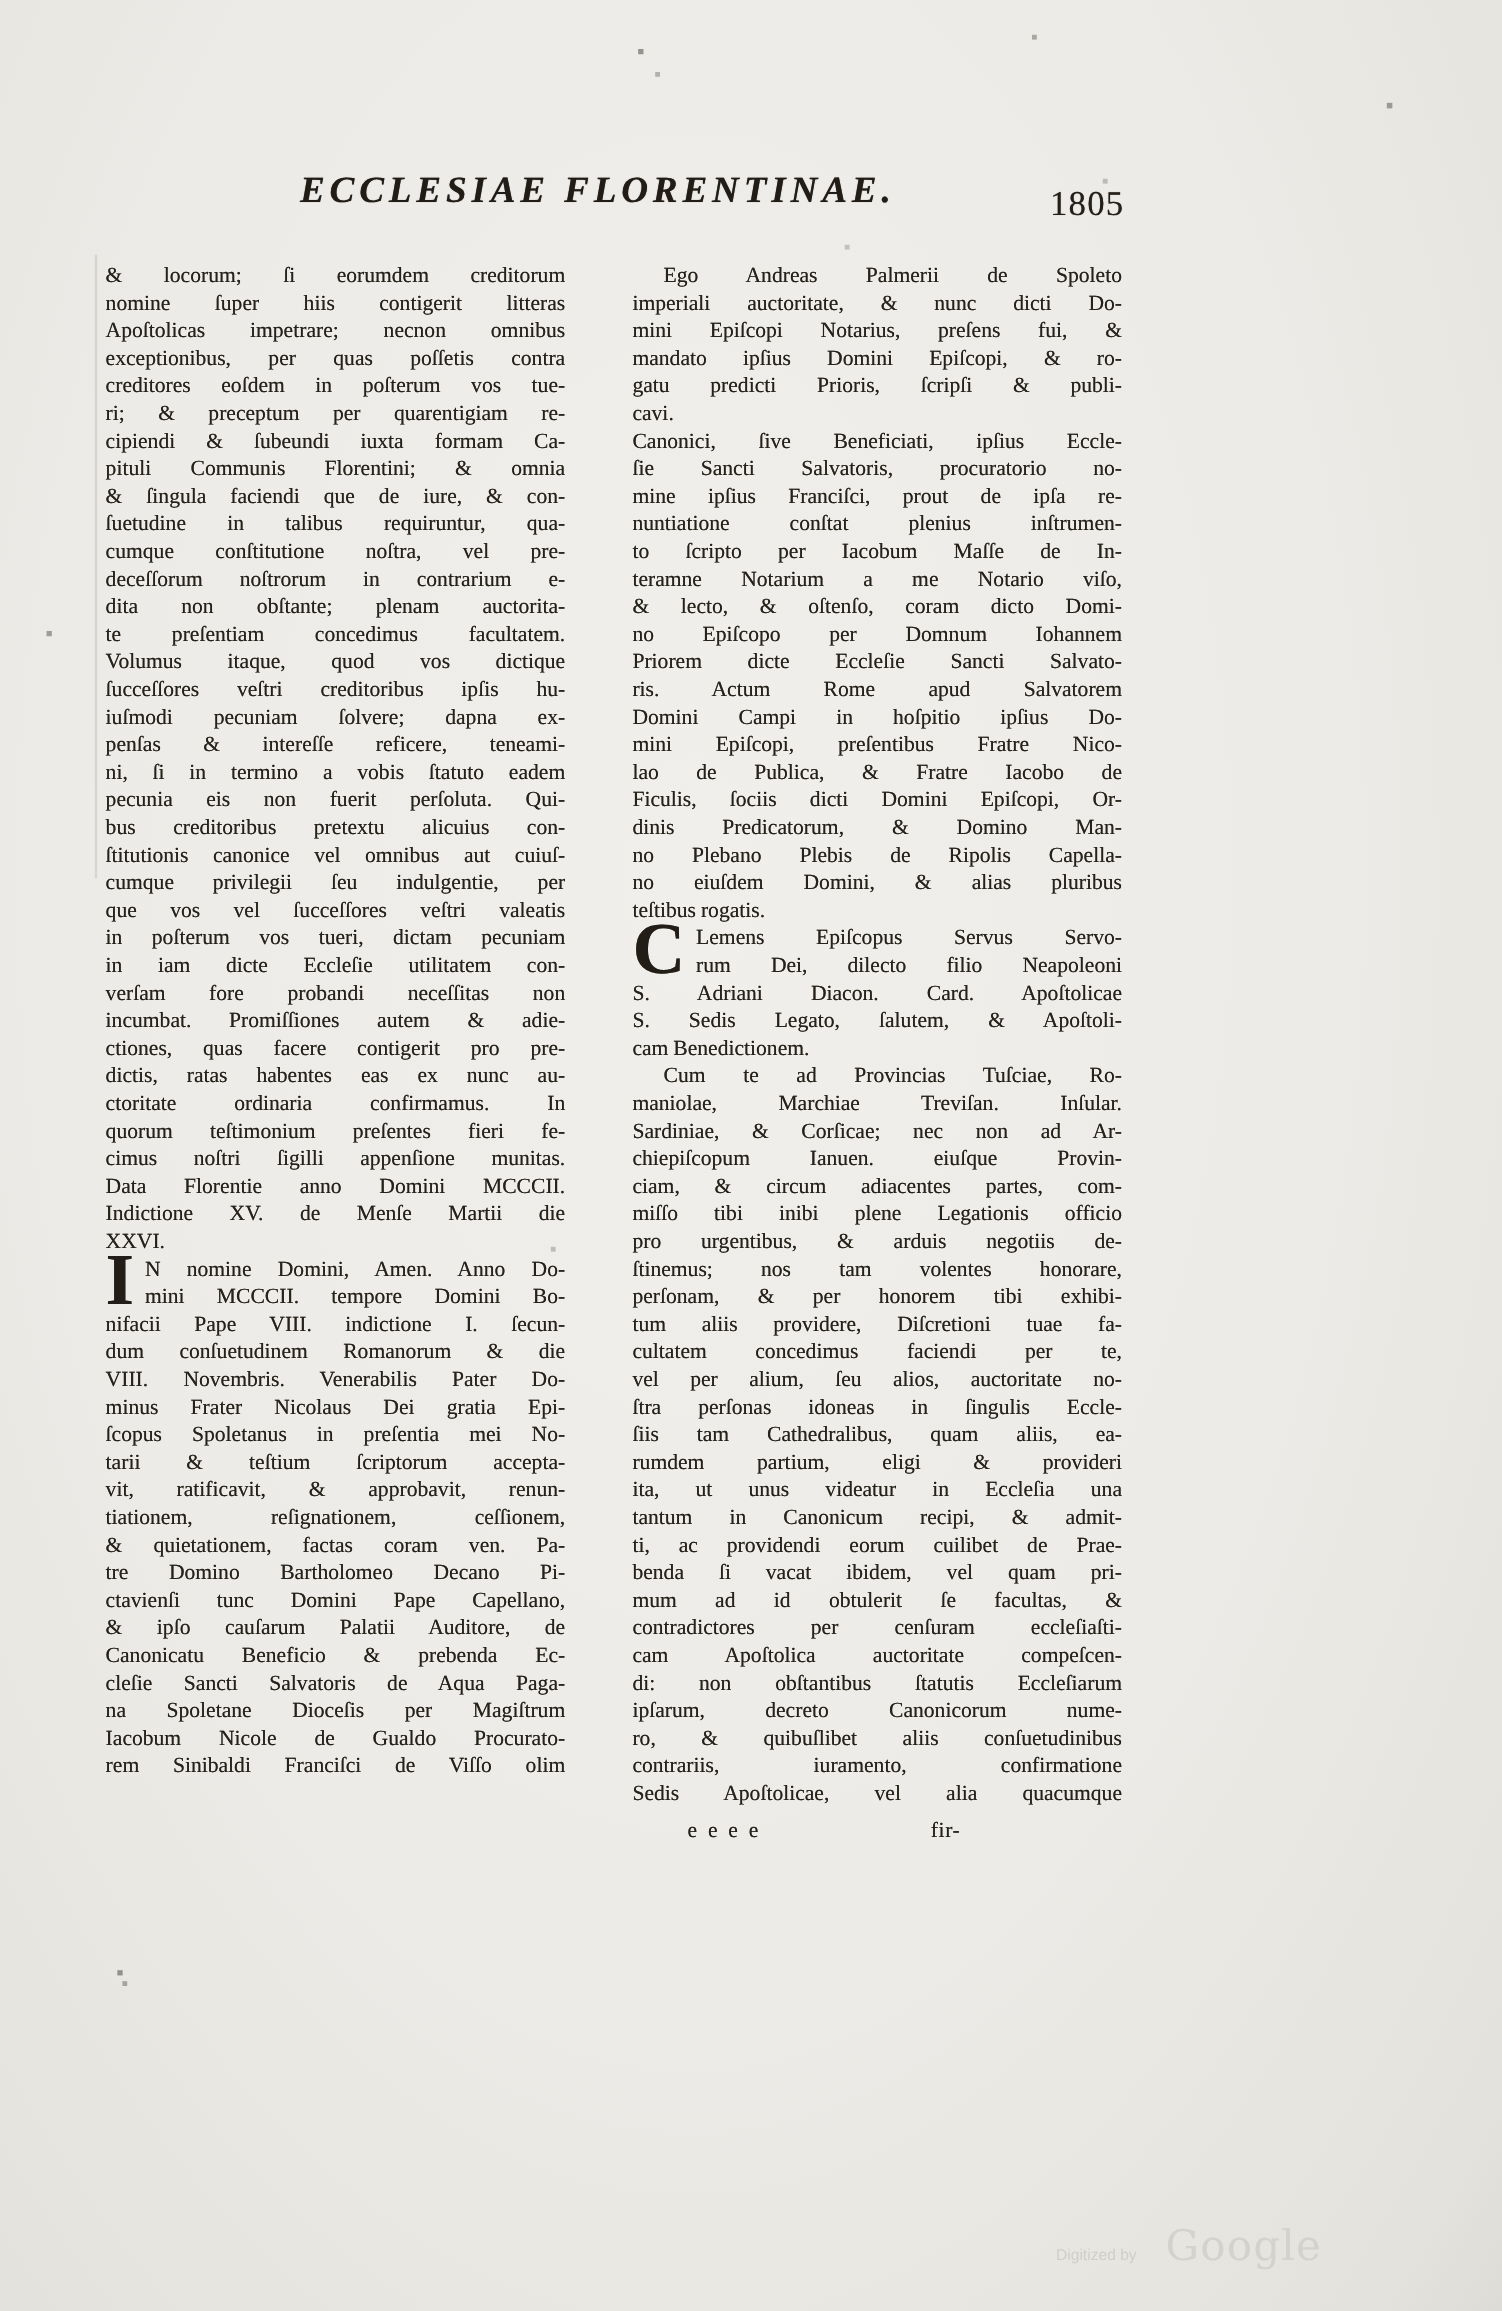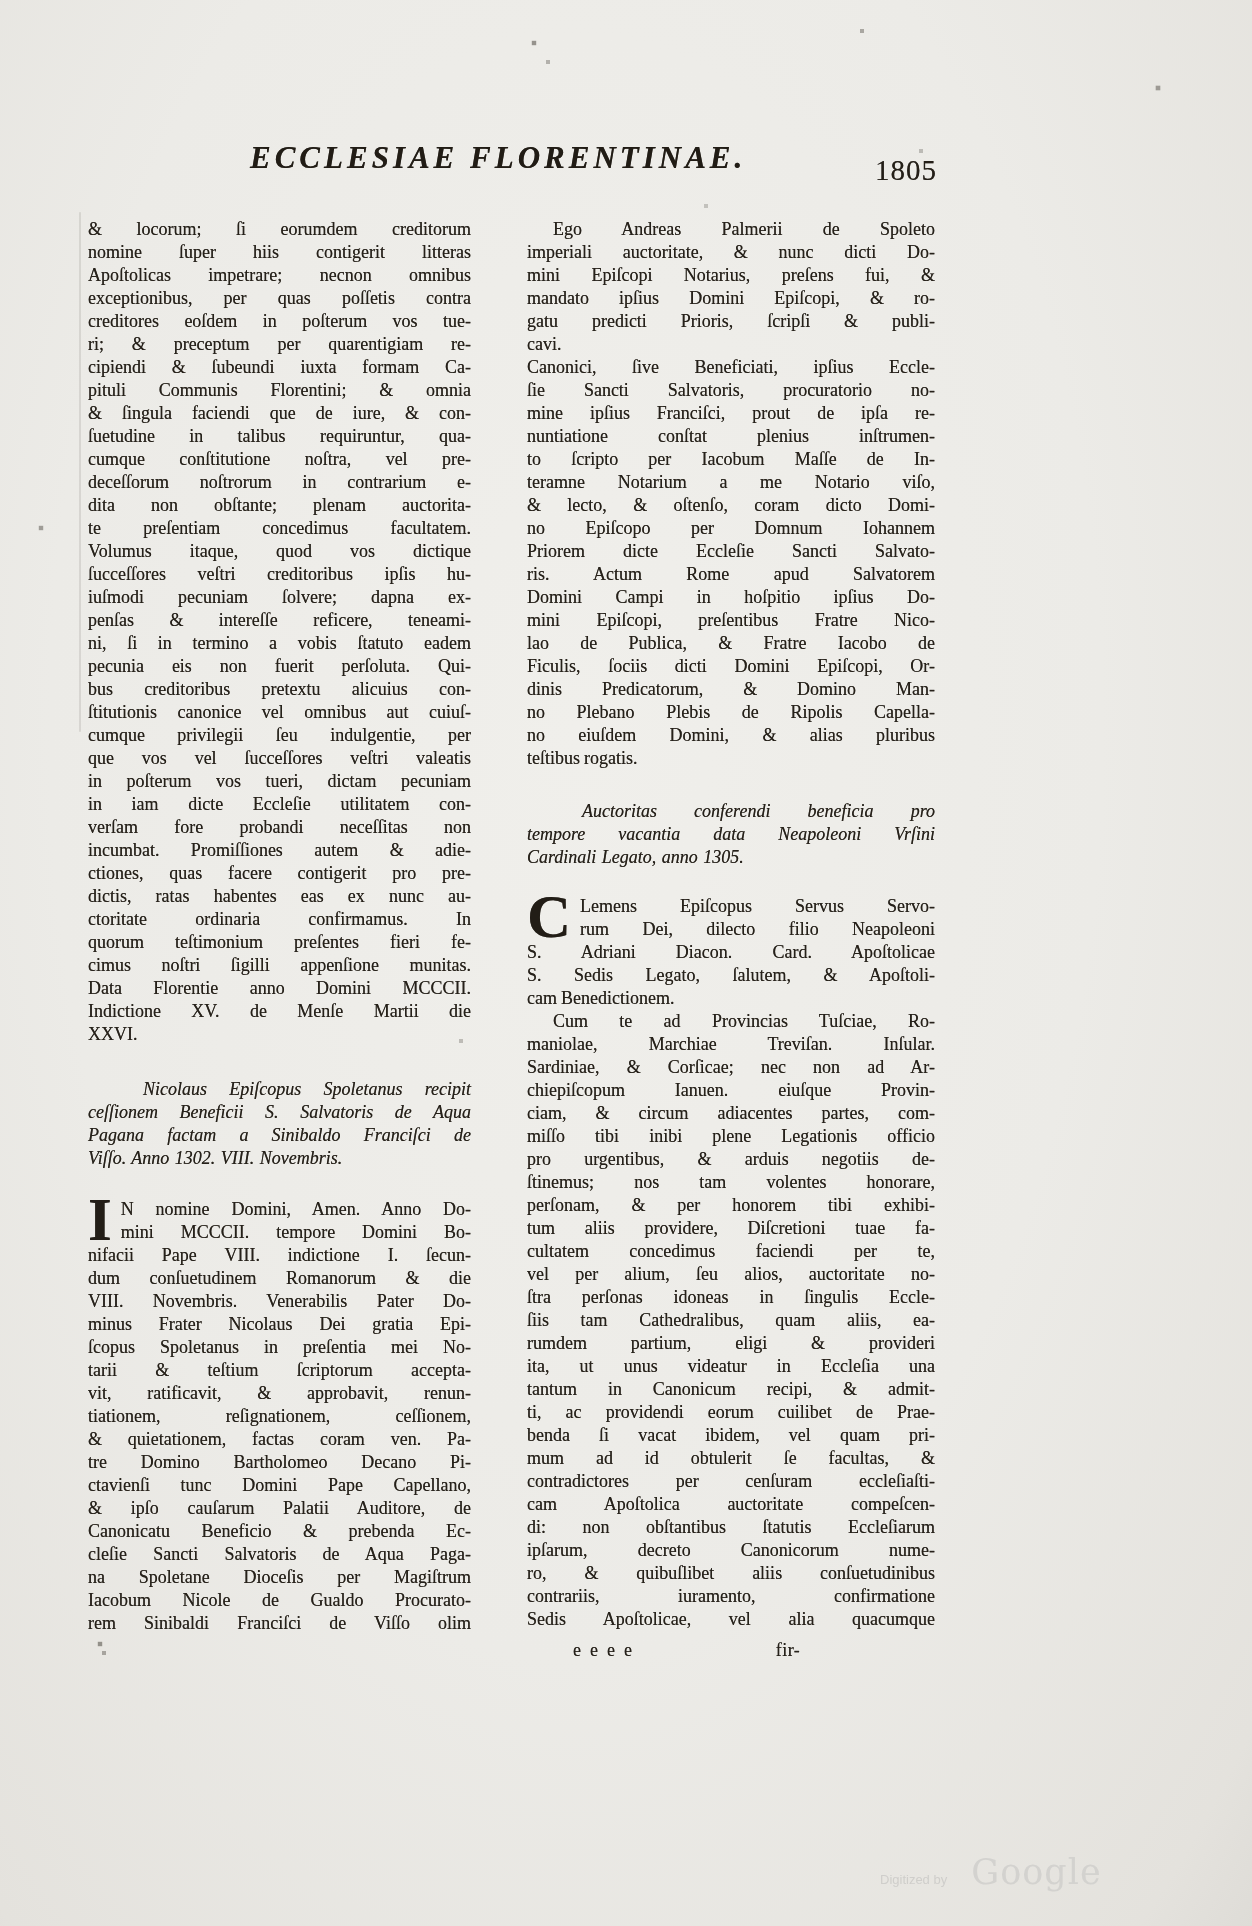--- a/index.html
+++ b/index.html
@@ -102,26 +102,20 @@
         <div class="line">incumbat. Promiſſiones autem &amp; adie-</div>
         <div class="line">ctiones, quas facere contigerit pro pre-</div>
         <div class="line">dictis, ratas habentes eas ex nunc au-</div>
         <div class="line">ctoritate ordinaria confirmamus. In</div>
         <div class="line">quorum teſtimonium preſentes fieri fe-</div>
         <div class="line">cimus noſtri ſigilli appenſione munitas.</div>
         <div class="line">Data Florentie anno Domini MCCCII.</div>
         <div class="line">Indictione XV. de Menſe Martii die</div>
         <div class="line">XXVI.</div>
       </div>
-      <div class="block heading">
-        <div class="line" style="text-indent: 55px;">Nicolaus Epiſcopus Spoletanus recipit</div>
-        <div class="line">ceſſionem Beneficii S. Salvatoris de Aqua</div>
-        <div class="line">Pagana factam a Sinibaldo Franciſci de</div>
-        <div class="line end">Viſſo. Anno 1302. VIII. Novembris.</div>
-      </div>
       <div class="block paragraph">
         <span class="dropcap">I</span>
         <div class="line">N nomine Domini, Amen. Anno Do-</div>
         <div class="line">mini MCCCII. tempore Domini Bo-</div>
         <div class="line">nifacii Pape VIII. indictione I. ſecun-</div>
         <div class="line">dum conſuetudinem Romanorum &amp; die</div>
         <div class="line">VIII. Novembris. Venerabilis Pater Do-</div>
         <div class="line">minus Frater Nicolaus Dei gratia Epi-</div>
         <div class="line">ſcopus Spoletanus in preſentia mei No-</div>
         <div class="line">tarii &amp; teſtium ſcriptorum accepta-</div>
@@ -159,25 +153,20 @@
         <div class="line">Priorem dicte Eccleſie Sancti Salvato-</div>
         <div class="line">ris. Actum Rome apud Salvatorem</div>
         <div class="line">Domini Campi in hoſpitio ipſius Do-</div>
         <div class="line">mini Epiſcopi, preſentibus Fratre Nico-</div>
         <div class="line">lao de Publica, &amp; Fratre Iacobo de</div>
         <div class="line">Ficulis, ſociis dicti Domini Epiſcopi, Or-</div>
         <div class="line">dinis Predicatorum, &amp; Domino Man-</div>
         <div class="line">no Plebano Plebis de Ripolis Capella-</div>
         <div class="line">no eiuſdem Domini, &amp; alias pluribus</div>
         <div class="line end">teſtibus rogatis.</div>
-      </div>
-      <div class="block heading">
-        <div class="line" style="text-indent: 55px;">Auctoritas conferendi beneficia pro</div>
-        <div class="line">tempore vacantia data Neapoleoni Vrſini</div>
-        <div class="line end">Cardinali Legato, anno 1305.</div>
       </div>
       <div class="block paragraph">
         <span class="dropcap">C</span>
         <div class="line">Lemens Epiſcopus Servus Servo-</div>
         <div class="line">rum Dei, dilecto filio Neapoleoni</div>
         <div class="line">S. Adriani Diacon. Card. Apoſtolicae</div>
         <div class="line">S. Sedis Legato, ſalutem, &amp; Apoſtoli-</div>
         <div class="line end">cam Benedictionem.</div>
       </div>
       <div class="block paragraph">

